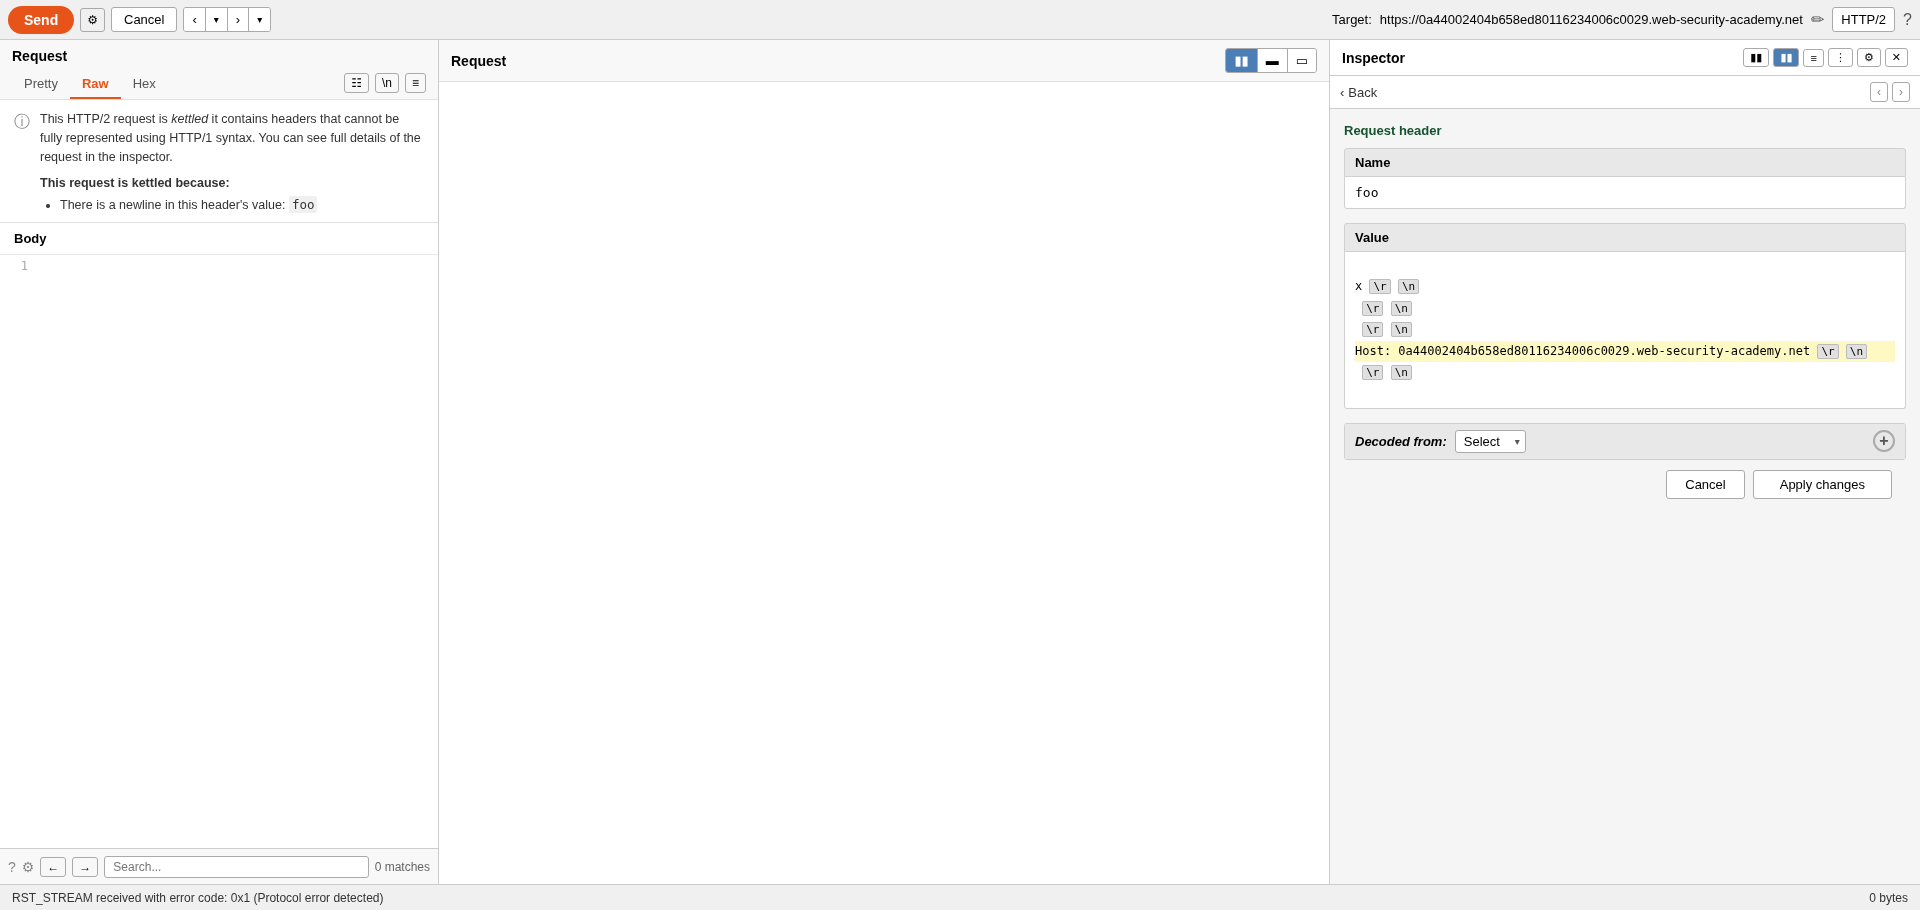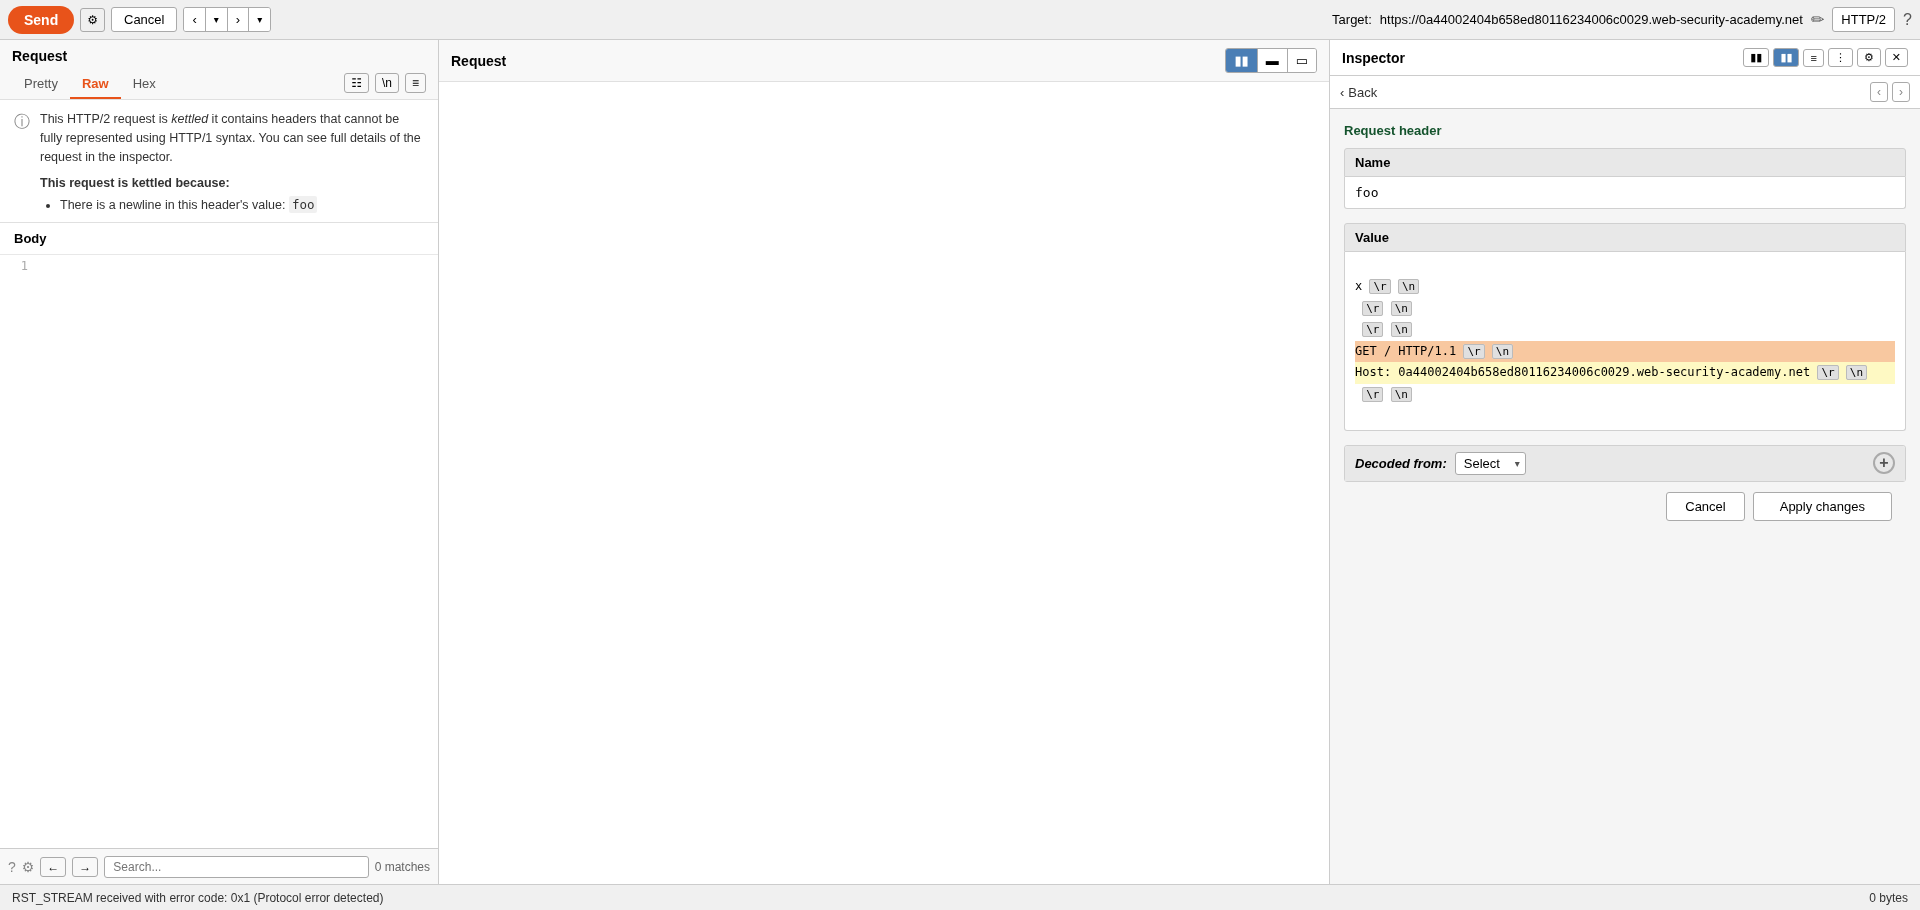--- a/index.html
+++ b/index.html
@@ -369,21 +369,20 @@
         <div class="inspector-section-header">Name</div>
         <div class="inspector-section-body">foo</div>
       </div>
 
       <div class="inspector-section">
         <div class="inspector-section-header">Value</div>
         <div id="value-content">
           <div class="val-line">x <span class="val-tag">\r</span> <span class="val-tag">\n</span></div>
           <div class="val-line"> <span class="val-tag">\r</span> <span class="val-tag">\n</span></div>
           <div class="val-line"> <span class="val-tag">\r</span> <span class="val-tag">\n</span></div>
-          <div class="val-line" style="background:#f8c8a0; display:block;">GET / HTTP/1.1 <span class="val-tag">\r</span> <span class="val-tag">\n</span></div>
           <div class="val-line" style="background:#fef9c3; display:block;">Host: 0a44002404b658ed80116234006c0029.web-security-academy.net <span class="val-tag">\r</span> <span class="val-tag">\n</span></div>
           <div class="val-line"> <span class="val-tag">\r</span> <span class="val-tag">\n</span></div>
         </div>
       </div>
 
       <div id="decoded-section">
         <div id="decoded-header">
           <span id="decoded-label">Decoded from:</span>
           <div id="decoded-select-wrapper">
             <select id="decoded-select">

